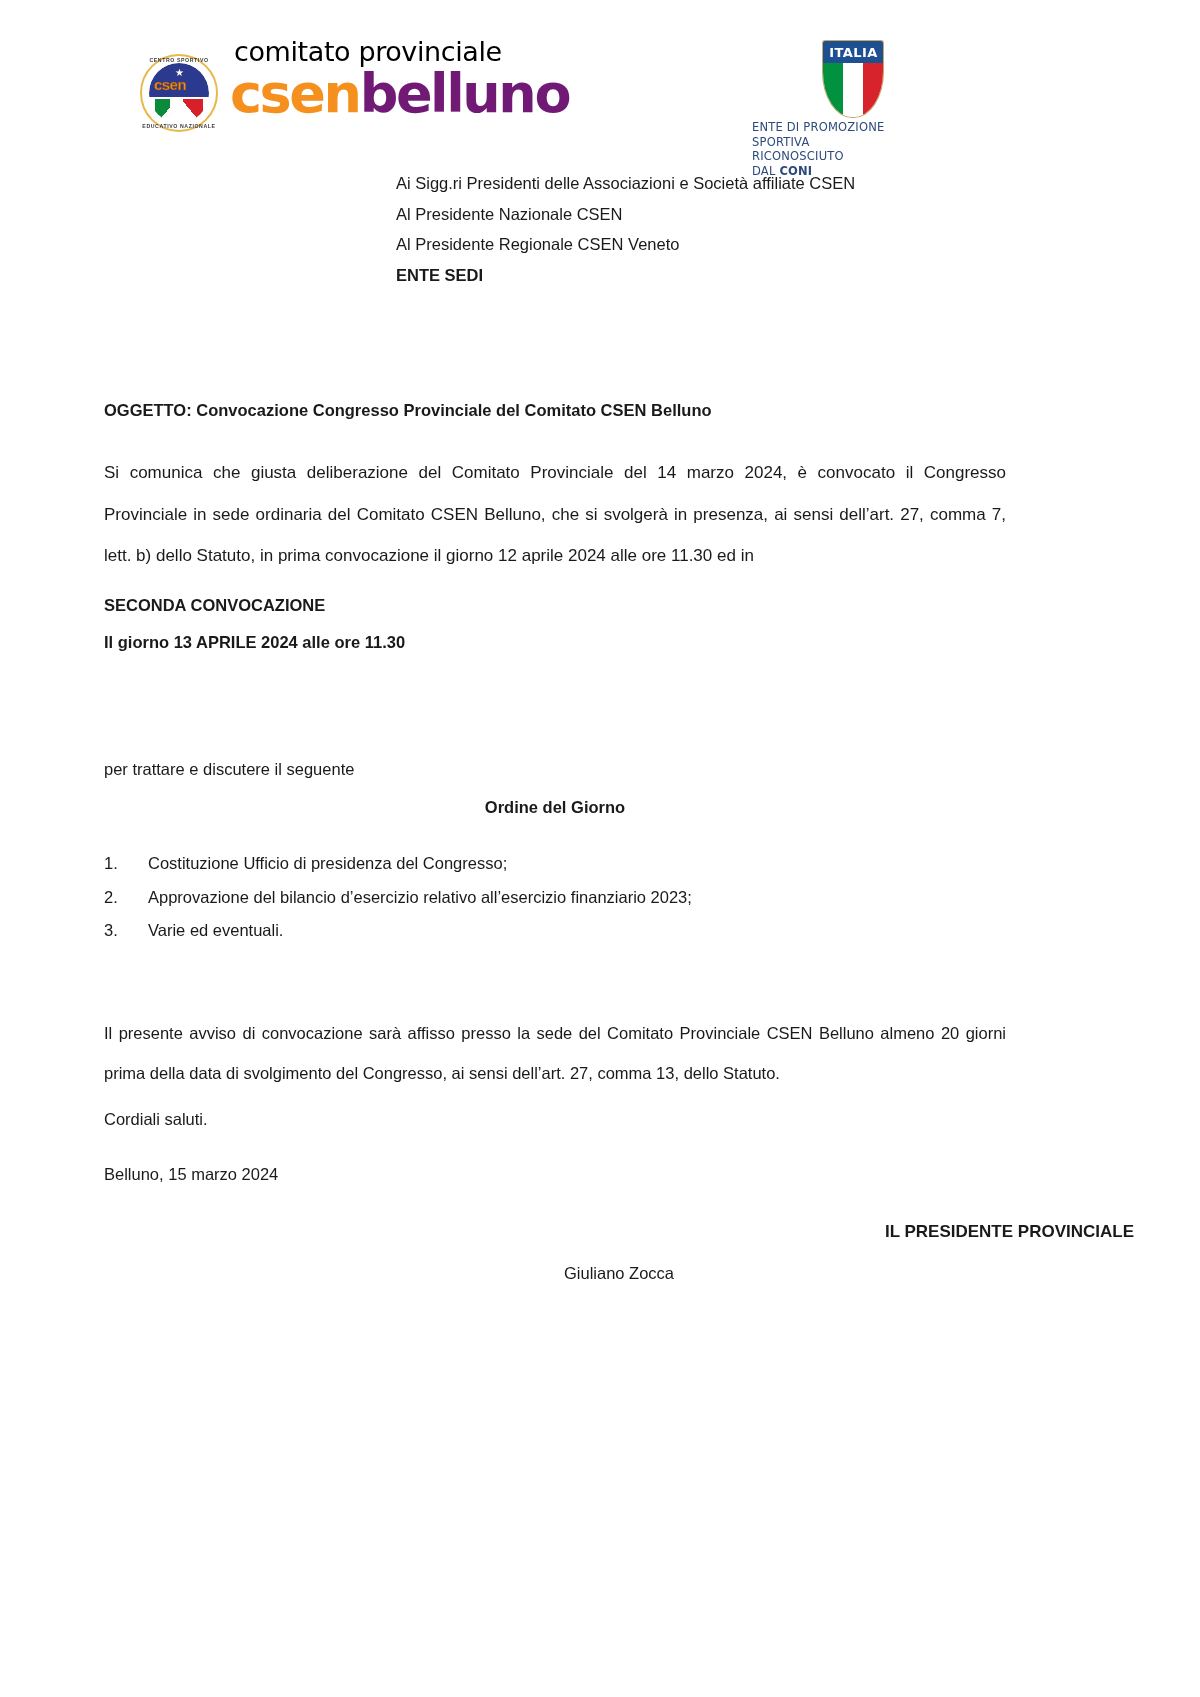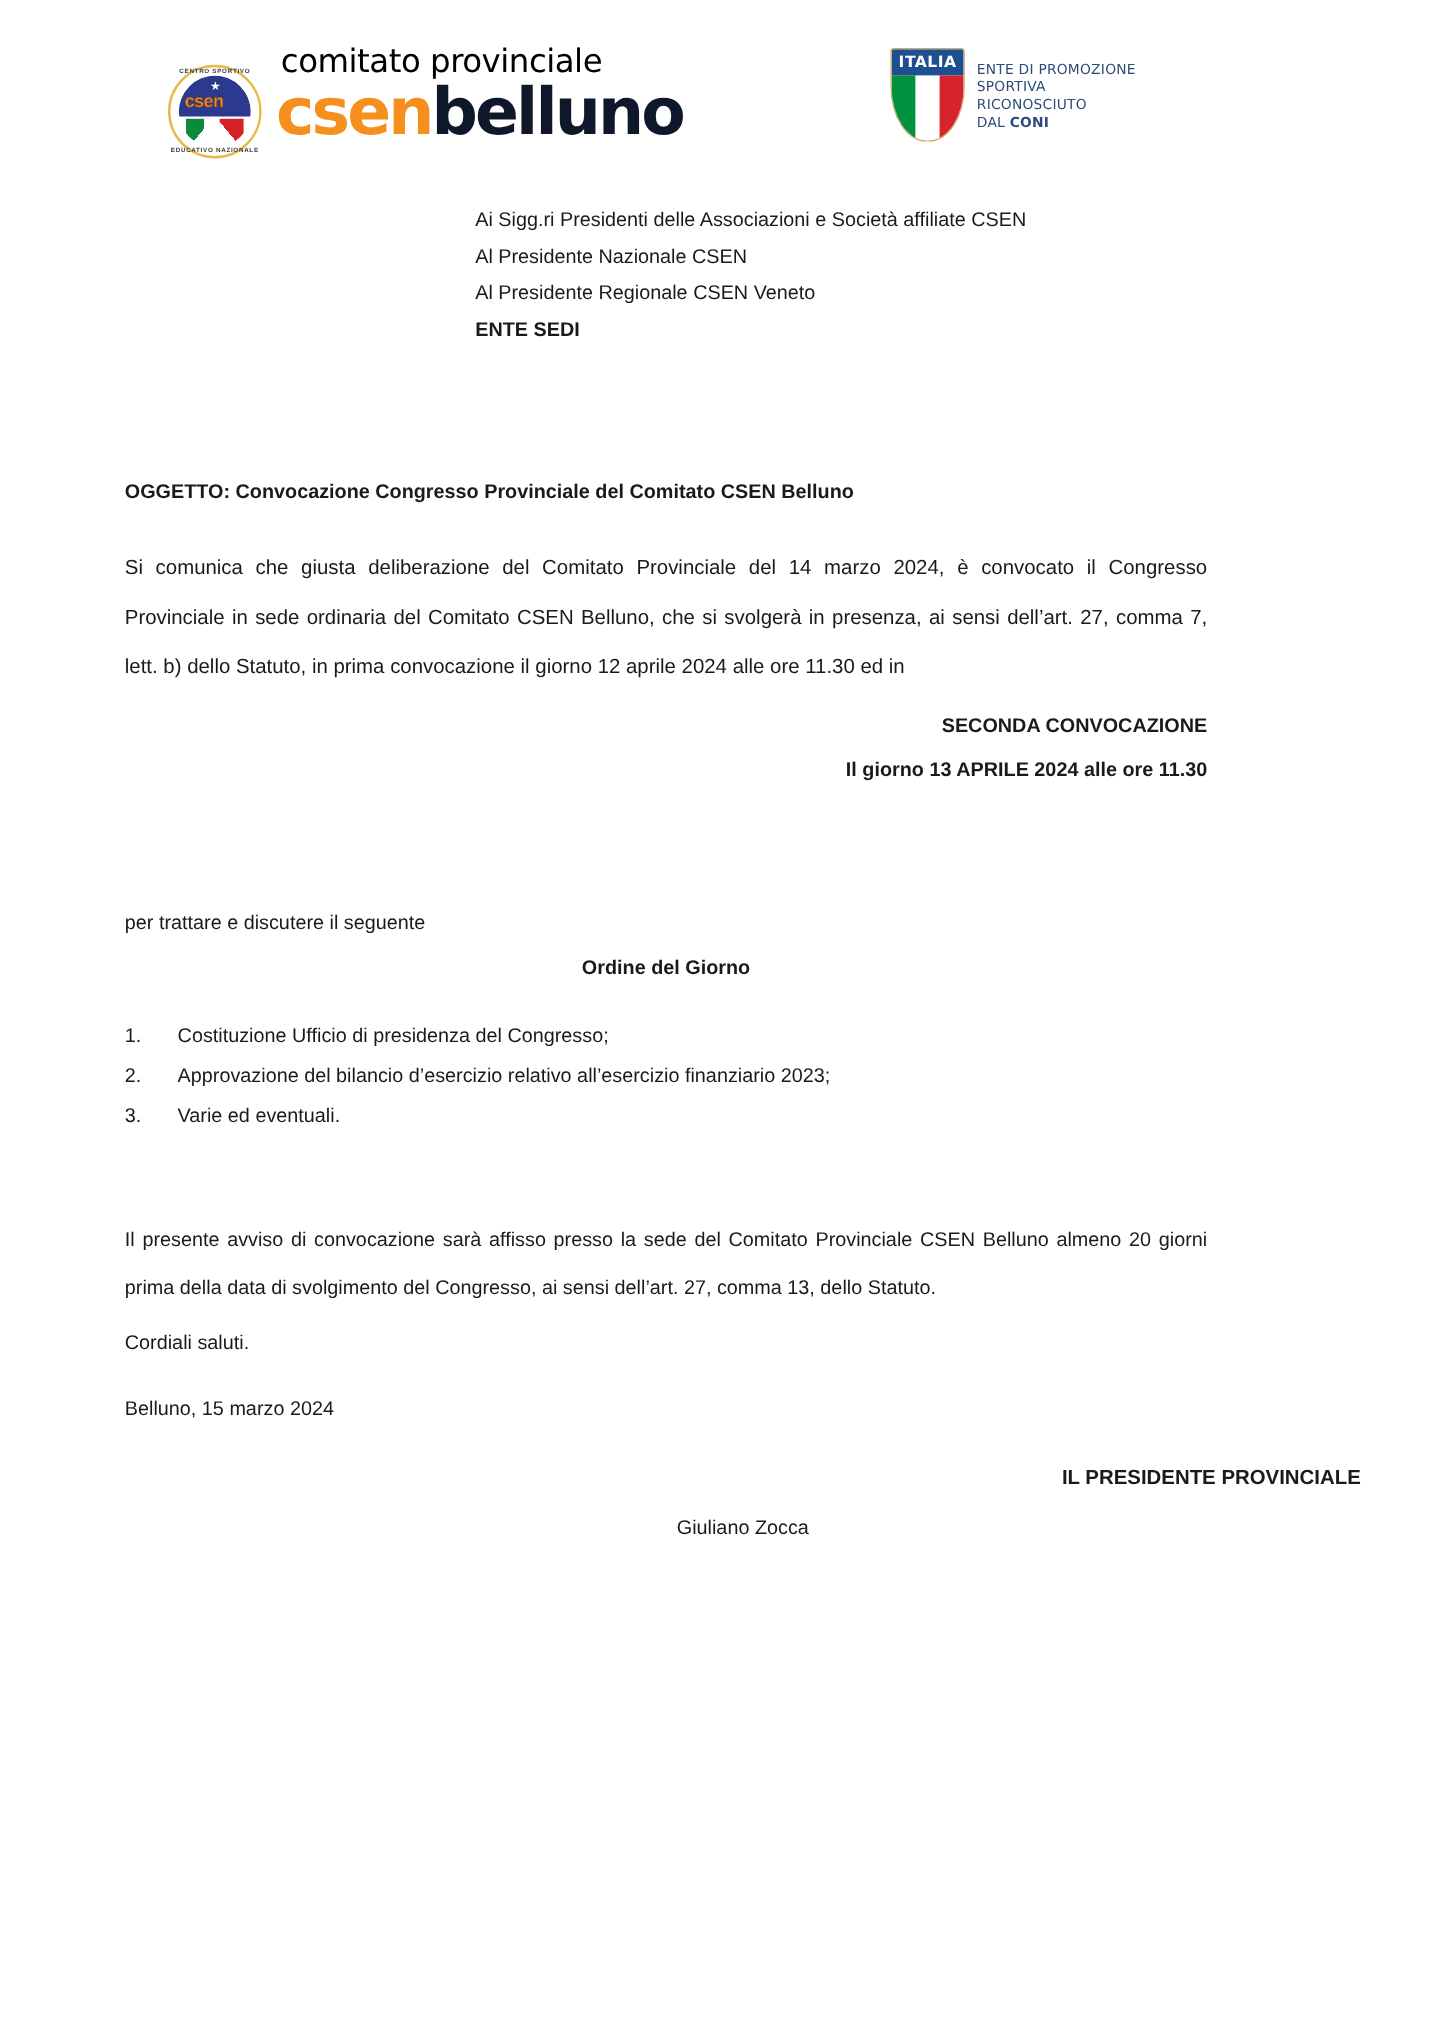--- a/index.html
+++ b/index.html
@@ -116,28 +116,29 @@
     font-family: "DejaVu Sans", sans-serif;
   }
   .csen-main {
     font-size: 54px;
     font-weight: bold;
     line-height: 1;
     letter-spacing: -2.4px;
     font-family: "DejaVu Sans", sans-serif;
   }
   .csen-main .c1 { color: #f5901e; }
-  .csen-main .c2 { color: #0f172a; }
+  .csen-main .c2 { color: #701a75; }
 
   .coni-block {
     position: absolute;
     left: 742px;
     top: 40px;
     display: flex;
-    align-items: center;
+    align-items: flex-end;
+    flex-direction: column;
   }
   .shield {
     position: relative;
     width: 62px;
     height: 78px;
     flex: 0 0 auto;
   }
   .shield .body {
     position: absolute;
     inset: 0;
@@ -222,21 +223,21 @@
     text-align: justify;
     line-height: 2.45;
     font-size: 17px;
   }
 
   .conv-block {
     position: absolute;
     left: 0;
     top: 597px;
     width: 902px;
-    text-align: right;
+    text-align: left;
     font-weight: bold;
     font-size: 16.5px;
   }
   .conv-block div { margin-bottom: 20.5px; }
 
   .treat {
     position: absolute;
     left: 0;
     top: 761px;
     font-size: 16.5px;

